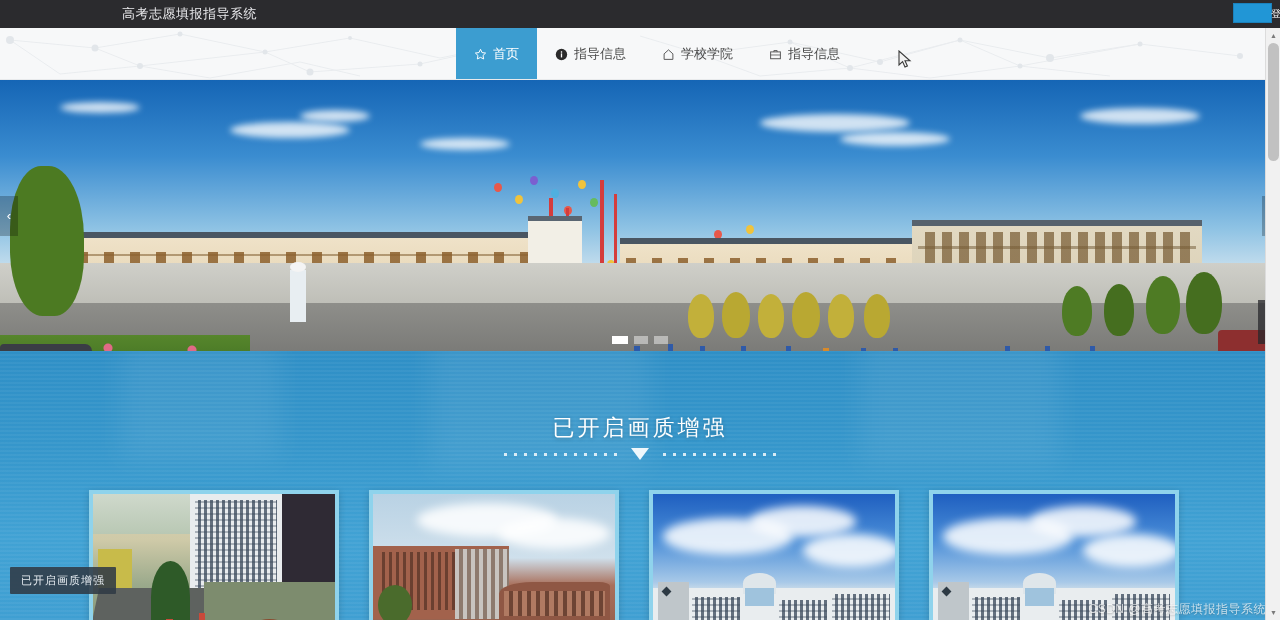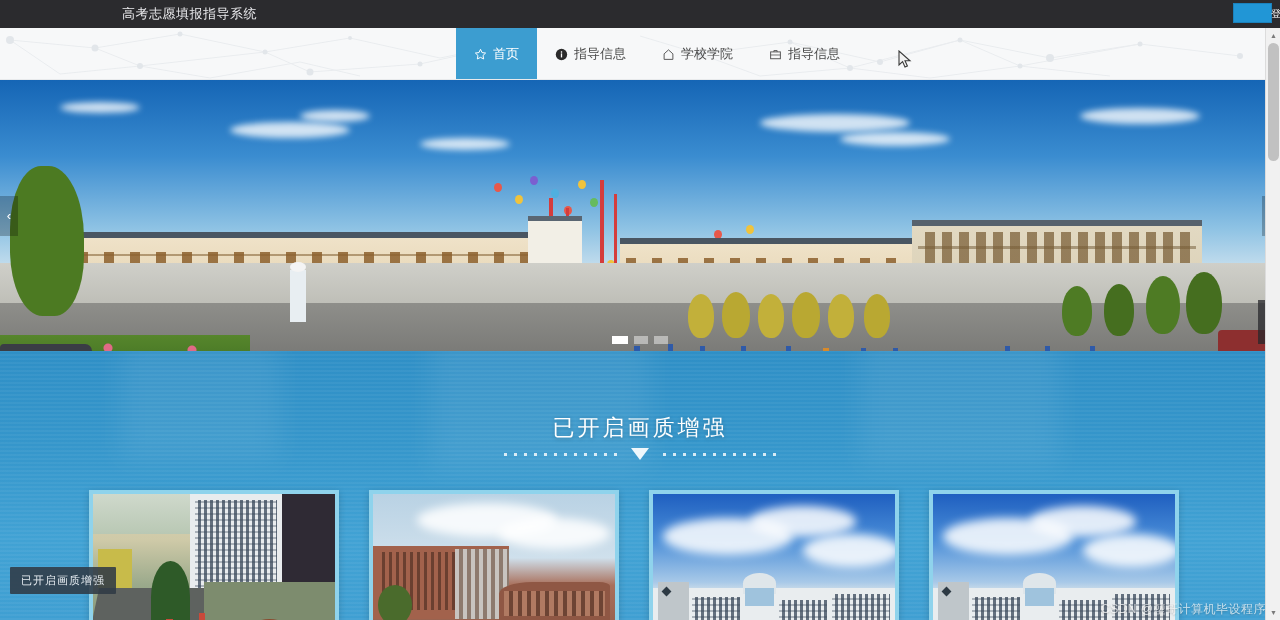--- a/index.html
+++ b/index.html
@@ -486,21 +486,21 @@
           <div class="cw-grid" style="left:74%;top:66%;width:24%;height:34%;"></div>
 
         </div>
       </div>
 
     </div>
   </div>
 
   <div class="float-tab">‹</div>
   <div class="toast">已开启画质增强</div>
-  <div class="watermark">CSDN @堃哥计算机毕设程序</div>
+  <div class="watermark">CSDN @高考志愿填报指导系统</div>
 
   <div class="scrollbar">
     <div class="sb-arrow">▲</div>
     <div class="sb-thumb"></div>
     <div class="sb-arrow bottom">▼</div>
   </div>
 
 </div>
 
 </body></html>

